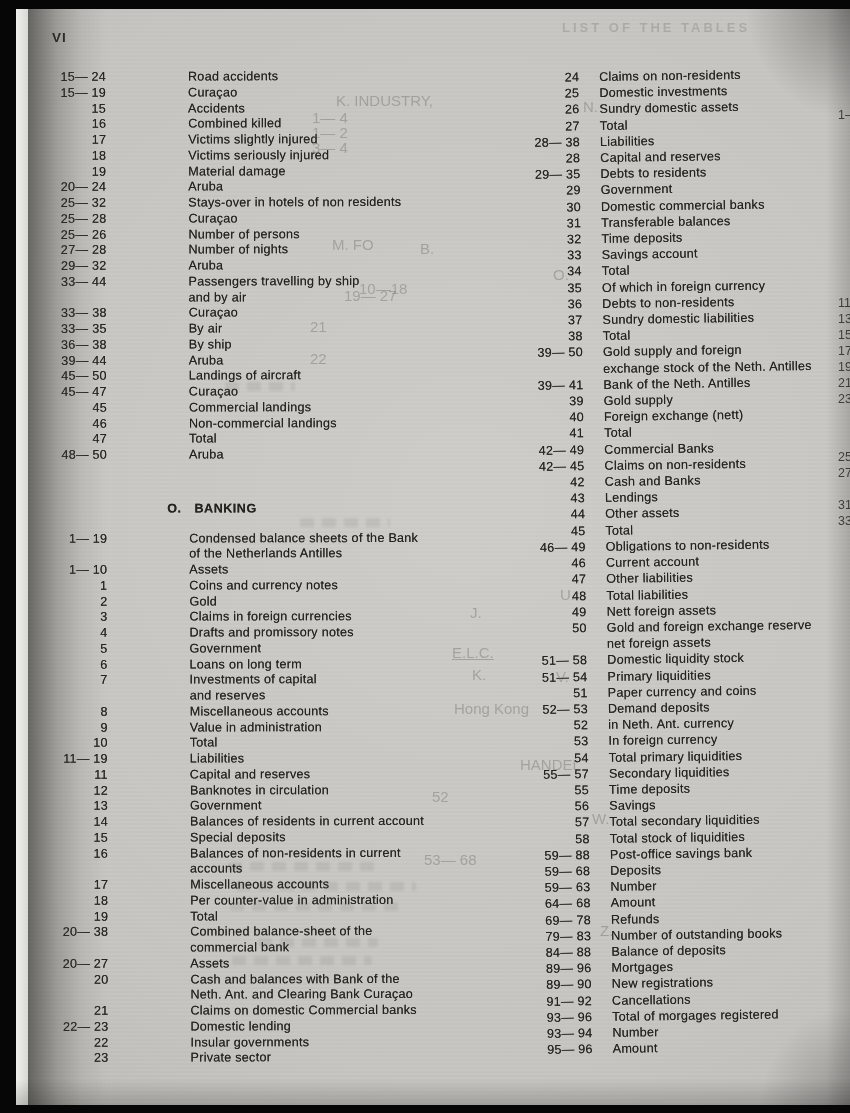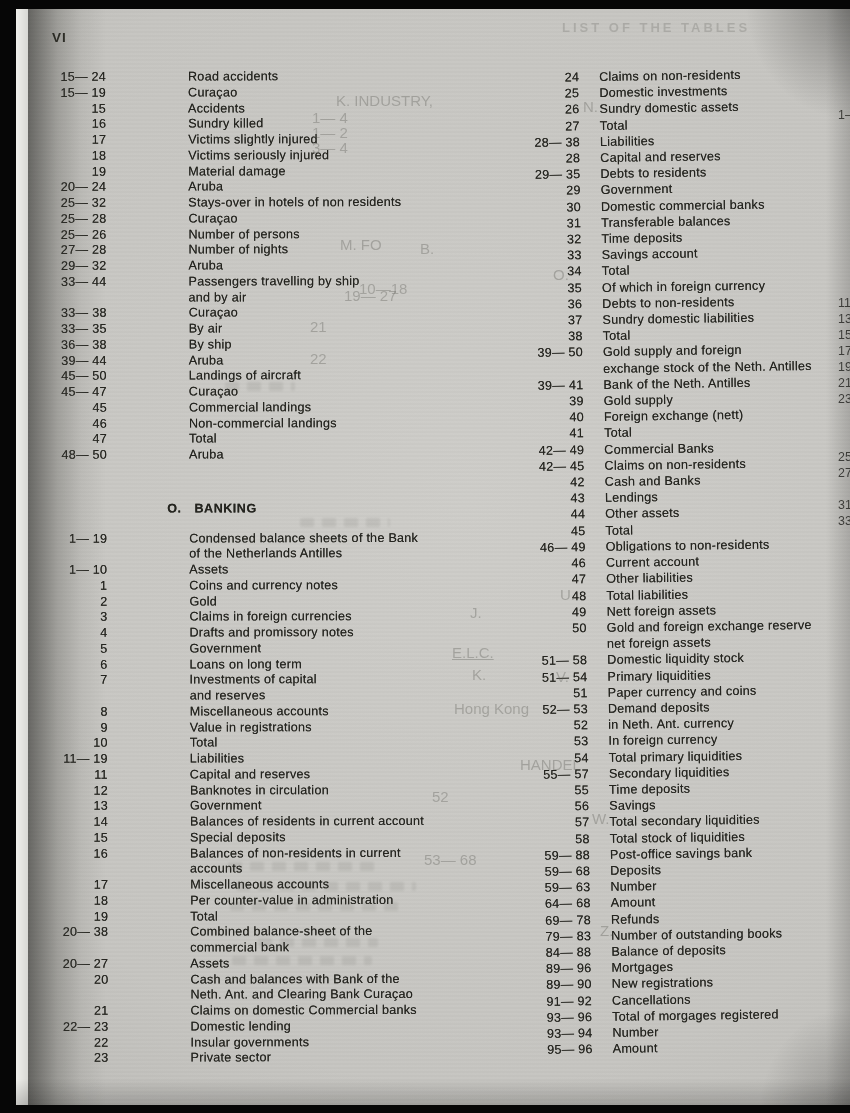--- a/index.html
+++ b/index.html
@@ -70,21 +70,21 @@
       <div class="row">
         <span class="range">15— 19</span>
         <span class="label">Curaçao</span>
       </div>
       <div class="row">
         <span class="range">15</span>
         <span class="label">Accidents</span>
       </div>
       <div class="row">
         <span class="range">16</span>
-        <span class="label">Sundry killed</span>
+        <span class="label">Combined killed</span>
       </div>
       <div class="row">
         <span class="range">17</span>
         <span class="label">Victims slightly injured</span>
       </div>
       <div class="row">
         <span class="range">18</span>
         <span class="label">Victims seriously injured</span>
       </div>
       <div class="row">
@@ -198,21 +198,21 @@
         <span class="range">7</span>
         <span class="label">Investments of capital
 and reserves</span>
       </div>
       <div class="row">
         <span class="range">8</span>
         <span class="label">Miscellaneous accounts</span>
       </div>
       <div class="row">
         <span class="range">9</span>
-        <span class="label">Value in registrations</span>
+        <span class="label">Value in administration</span>
       </div>
       <div class="row">
         <span class="range">10</span>
         <span class="label">Total</span>
       </div>
       <div class="row">
         <span class="range">11— 19</span>
         <span class="label">Liabilities</span>
       </div>
       <div class="row">
@@ -524,21 +524,21 @@
         <span class="label">Amount</span>
       </div>
     </div>
 
   <div id="ghosts">
       <span class="ghost" style="left: 336px; top: 92px;">K. INDUSTRY,</span>
       <span class="ghost" style="left: 312px; top: 109px;">1— 4</span>
       <span class="ghost" style="left: 312px; top: 124px;">1— 2</span>
       <span class="ghost" style="left: 312px; top: 139px;">3— 4</span>
       <span class="ghost" style="left: 420px; top: 240px;">B.</span>
-      <span class="ghost" style="left: 340px; top: 236px; text-align: center;">M. FO</span>
+      <span class="ghost" style="left: 332px; top: 236px; text-align: center;">M. FO</span>
       <span class="ghost" style="left: 359px; top: 252px; margin-top: 28px;">10—18</span>
       <span class="ghost" style="left: 344px; top: 267px; margin-top: 20px;">19— 27</span>
       <span class="ghost" style="left: 310px; top: 318px;">21</span>
       <span class="ghost" style="left: 310px; top: 350px;">22</span>
       <span class="ghost" style="left: 583px; top: 98px;">N.</span>
       <span class="ghost" style="left: 553px; top: 266px;">O.</span>
       <span class="ghost" style="left: 560px; top: 586px;">U.</span>
       <span class="ghost" style="left: 470px; top: 604px;">J.</span>
       <span class="ghost" style="left: 452px; top: 644px; text-decoration: underline;">E.L.C.</span>
       <span class="ghost" style="left: 472px; top: 666px;">K.</span>

